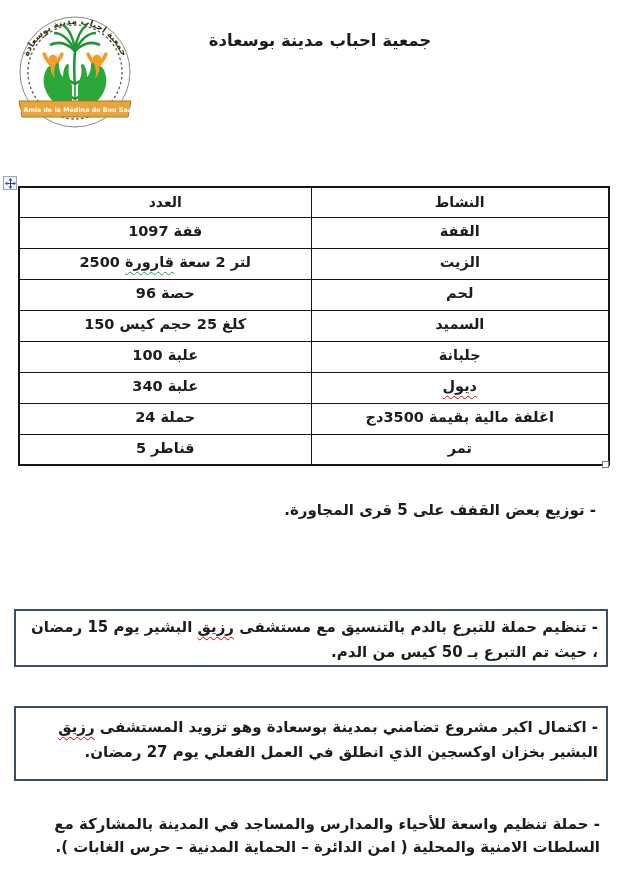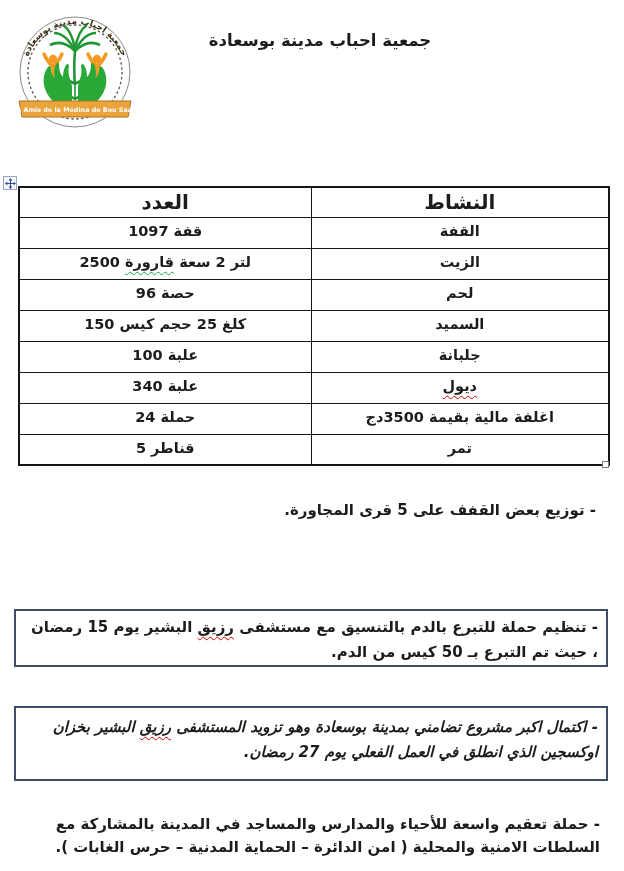--- a/index.html
+++ b/index.html
@@ -32,21 +32,21 @@
   
   table.stats{
     position:absolute;left:18px;top:186px;width:590px;
     border-collapse:collapse;table-layout:fixed;direction:rtl;
     border:2px solid #161616;
   }
   table.stats th,table.stats td{
     border:1.5px solid #161616;text-align:center;vertical-align:top;
     padding:2px 4px 0 4px;overflow:hidden;
   }
-  table.stats th{height:30px;font-size:20px;line-height:25px;}
+  table.stats th{height:30px;font-size:14px;line-height:25px;}
   table.stats td{height:31px;font-size:14.5px;line-height:23px;}
   td.count-cell{direction:ltr;}
   .tok{unicode-bidi:isolate;}
   
   .sq-red{
     text-decoration:underline wavy #d40000;text-decoration-thickness:1px;
     text-underline-offset:4px;text-decoration-skip-ink:none;
   }
   .sq-green{
     text-decoration:underline wavy #13a04a;text-decoration-thickness:1px;
@@ -56,21 +56,21 @@
   .bullet{
     position:absolute;right:28px;width:570px;direction:rtl;text-align:right;
     font-size:15px;line-height:22px;
   }
   .b1{top:499px;} .b2{top:535px;} .b3{top:570px;}
   .tbox{
     position:absolute;left:14px;width:594px;direction:rtl;text-align:right;
     border:2.5px solid #3d4d63;font-size:15px;line-height:25px;background:#fff;
   }
   .box1{top:609px;padding:4px 8px 0 8px;}
-  .box2{top:706px;padding:7px 8px 14px 8px;font-style:italic;}
+  .box2{top:706px;padding:7px 8px 14px 8px;}
   .footer-para{
     position:absolute;right:24px;top:813px;width:576px;direction:rtl;text-align:right;
     font-size:15px;line-height:23px;
   }
 </style>
 </head>
 <body>
 
 <div class="page">
 
@@ -186,15 +186,15 @@
       </tbody>
   </table>
 
   <div class="resize-handle"></div>
 
   <div class="bullet b1"><span>- توزيع بعض القفف على 5 قرى المجاورة.</span></div>
 
   <div class="tbox box1"><span>- تنظيم حملة للتبرع بالدم بالتنسيق مع مستشفى </span><span class="sq-red">رزيق</span><span> البشير يوم 15 رمضان ، حيث تم التبرع بـ 50 كيس  من الدم.</span></div>
   <div class="tbox box2"><span>- اكتمال اكبر مشروع تضامني بمدينة بوسعادة وهو تزويد المستشفى </span><span class="sq-red">رزيق</span><span> البشير بخزان اوكسجين الذي انطلق في العمل الفعلي  يوم 27 رمضان.</span></div>
 
-  <div class="footer-para"><span>- حملة تعقيم واسعة للأحياء والمدارس والمساجد في المدينة بالمشاركة مع السلطات الامنية والمحلية ( امن الدائرة – الحماية المدنية – حرس الغابات ).</span></div>
+  <div class="footer-para"><span>- حملة تنظيم واسعة للأحياء والمدارس والمساجد في المدينة بالمشاركة مع السلطات الامنية والمحلية ( امن الدائرة – الحماية المدنية – حرس الغابات ).</span></div>
 
 </div>
 
 </body></html>

